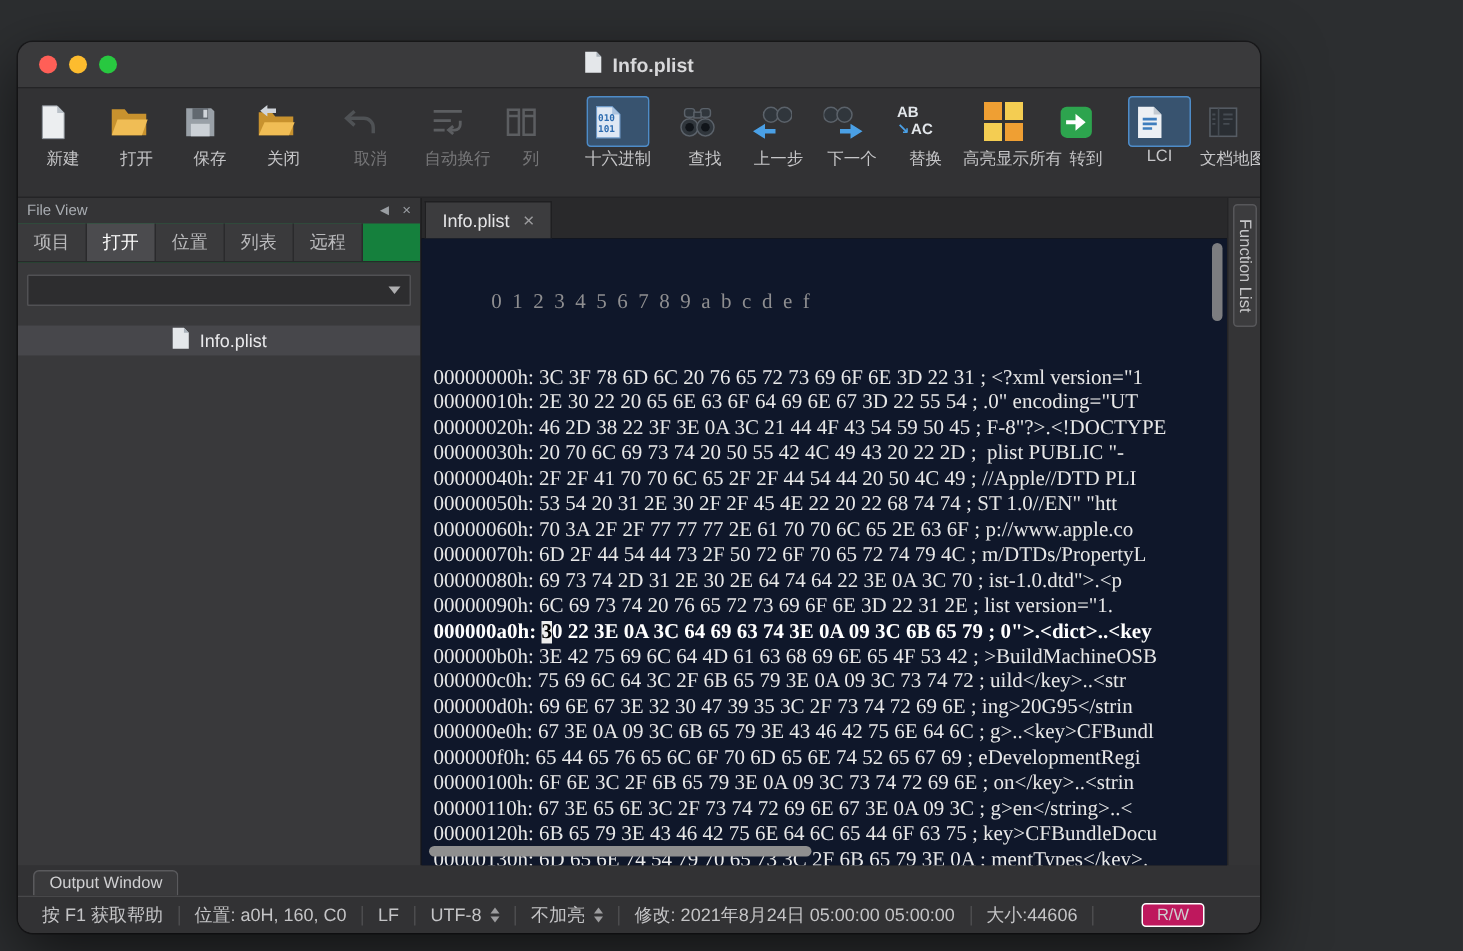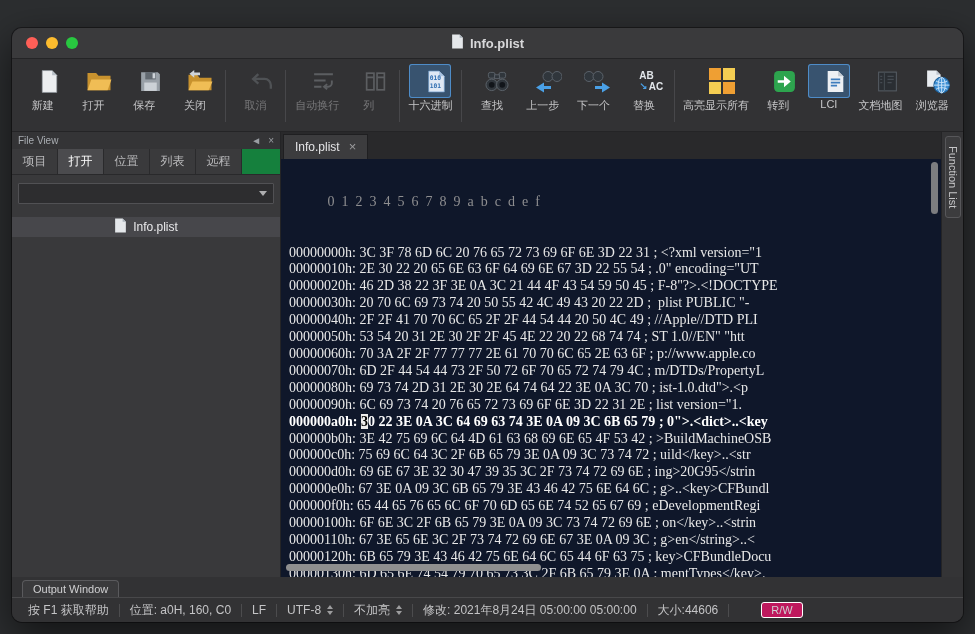--- a/index.html
+++ b/index.html
@@ -1,30 +1,30 @@
 <!DOCTYPE html>
 <html><head>
 <meta charset="utf-8">
 <style>
   html,body{margin:0;padding:0}
   body{width:975px;height:634px;background:#2c2e30;overflow:hidden;position:relative;
        font-family:"Liberation Sans","DejaVu Sans",sans-serif;-webkit-font-smoothing:antialiased}
-  .window{position:absolute;left:12px;top:28px;width:951px;height:594px;background:#323234;
+  .window{position:absolute;left:12px;top:28px;width:828px;height:594px;background:#323234;
           border-radius:10px;box-shadow:0 14px 42px rgba(0,0,0,.6),0 0 0 1px #1b1b1d;
           overflow:hidden;display:flex;flex-direction:column}
   
   .titlebar{flex:0 0 30px;background:#3a3a3c;border-bottom:1px solid #242426;display:flex;align-items:center;position:relative}
   .lights{position:absolute;left:14px;top:9px;display:flex;gap:8px}
   .light{width:12px;height:12px;border-radius:50%}
   .light.red{background:#ff5f57}.light.yellow{background:#fdbc2e}.light.green{background:#28c840}
   .title-center{margin:0 auto;display:flex;align-items:center;gap:6px;color:#d8d8da;font-size:13px;font-weight:bold}
   
   .toolbar{flex:0 0 68px;background:#323234;border-bottom:1px solid #242426;display:flex;align-items:stretch;padding:3px 6px 1px;gap:1px}
   .tbtn{display:flex;flex-direction:column;align-items:center;padding:2px 5px;min-width:38px}
-  .tbtn .ic{height:34px;min-width:38px;display:flex;align-items:center;justify-content:flex-end;border-radius:3px;padding:0 2px}
+  .tbtn .ic{height:34px;min-width:38px;display:flex;align-items:center;justify-content:flex-start;border-radius:3px;padding:0 2px}
   .tbtn .lb{font-size:11px;color:#c6c6c8;margin-top:0;white-space:nowrap}
   .tbtn.active .ic{background:rgba(64,128,194,.42);box-shadow:inset 0 0 0 1px #4e8cc8}
   .tbtn.disabled{opacity:.45}
   .tsep{width:1px;background:#47474a;margin:8px 4px}
   .ic svg{display:block}
   .rep{display:flex;flex-direction:column;line-height:11px;font-size:10px;font-weight:bold;color:#e2e6ea;align-items:flex-start}
   .rep i{font-style:normal;color:#4aa0e6;margin-right:1px}
   .grid4{display:grid;grid-template-columns:12px 12px;grid-gap:2px}
   .grid4 i{width:12px;height:12px;display:block}
   .grid4 i:nth-child(1),.grid4 i:nth-child(4){background:#ef9f33}

